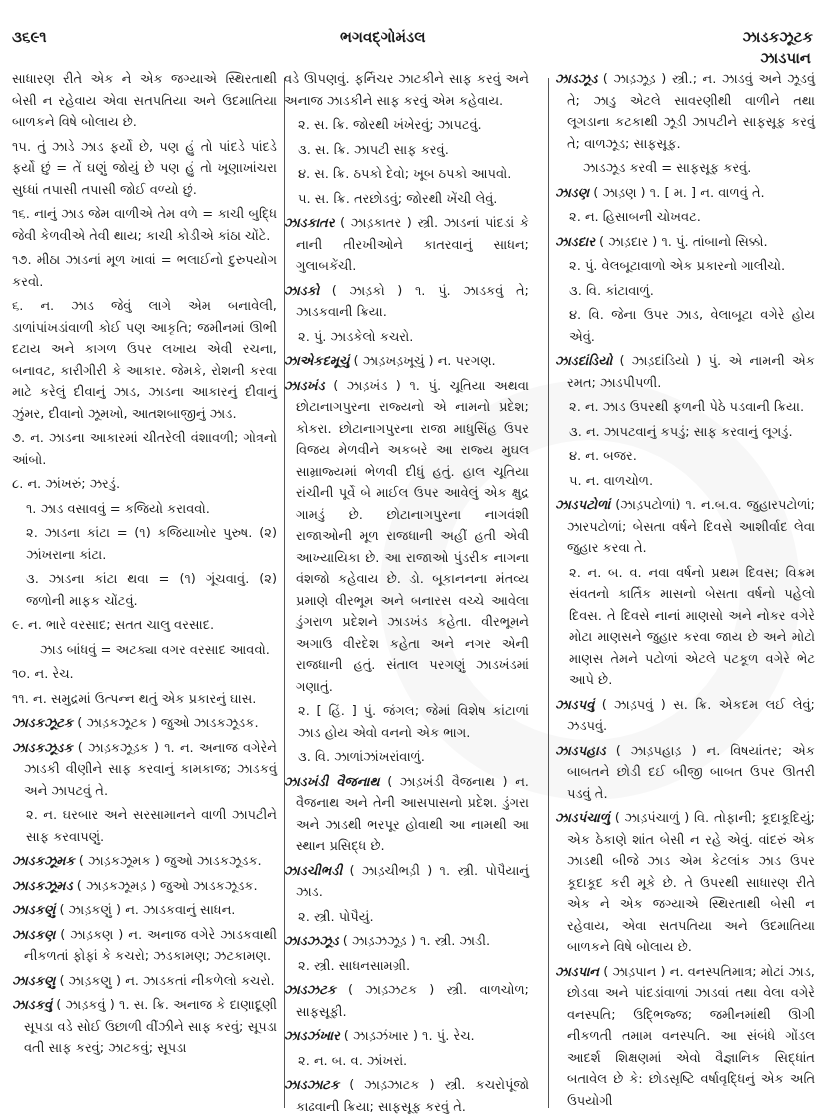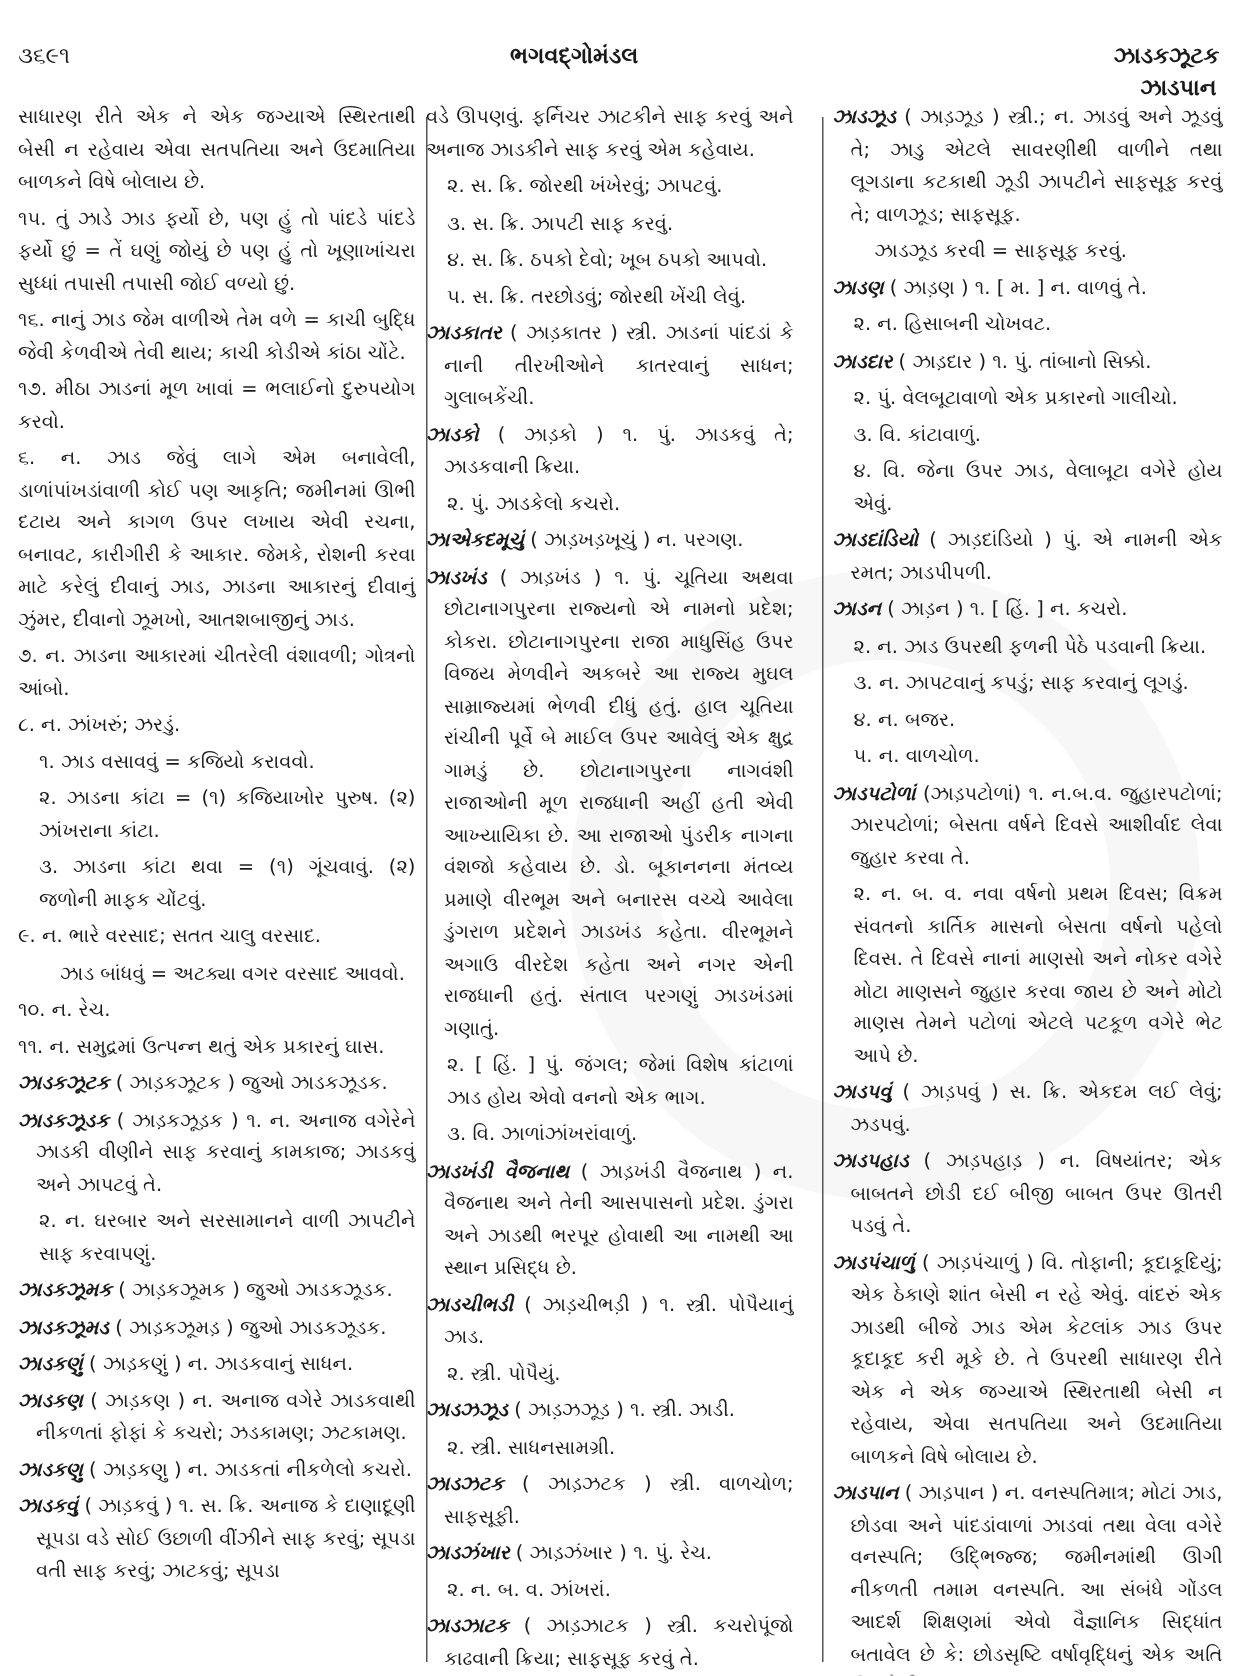--- a/index.html
+++ b/index.html
@@ -1,19 +1,19 @@
 <!DOCTYPE html>
 <html><head>
 <meta charset="utf-8">
 <style>
   html, body { margin:0; padding:0; background:#fff; }
   body { width:825px; height:1117px; position:relative; overflow:hidden;
          font-family:"DejaVu Sans", sans-serif; color:#1a1a1a; }
   .header { position:absolute; left:0; top:0; width:825px; height:80px; }
-  .page-num { position:absolute; left:12px; top:28px; font-size:15px; font-weight:normal; }
+  .page-num { position:absolute; left:12px; top:28px; font-size:15px; font-weight:bold; }
   .book-title { position:absolute; left:340px; top:28px; font-size:15px; font-weight:bold;text-align:right; }
   .guide-top { position:absolute; right:12px; top:28px; font-size:15px; font-weight:bold; text-align:right; }
   .guide-bottom { position:absolute; right:14px; top:49px; font-size:15px; font-weight:bold; text-align:right; }
   .columns { position:absolute; top:68px; left:0; width:825px; height:1040px; }
   .col { position:absolute; top:0; font-size:13px; line-height:21.5px; }
   .col1 { left:12px; width:265px; }
   .col2 { left:284px; width:245px; }
   .col3 { left:555px; width:260px; }
   .rule { position:absolute; top:10px; width:1px; background:#555; }
   .rule1 { left:284px; height:1030px; }
@@ -93,21 +93,20 @@
   <div class="col col3">
       <div class="entry hang"><span class="hw">ઝાડઝૂડ</span> <span>( ઝાડ઼ઝૂડ઼ ) સ્ત્રી.; ન. ઝાડવું અને ઝૂડવું તે; ઝાડુ એટલે સાવરણીથી વાળીને તથા લૂગડાના કટકાથી ઝૂડી ઝાપટીને સાફસૂફ કરવું તે; વાળઝૂડ; સાફસૂફ.</span></div>
       <div class="entry sub2"><span>ઝાડઝૂડ કરવી = સાફસૂફ કરવું.</span></div>
       <div class="entry hang"><span class="hw">ઝાડણ</span> <span>( ઝાડ઼ણ ) ૧. [ મ. ] ન. વાળવું તે.</span></div>
       <div class="entry sub"><span>૨. ન. હિસાબની ચોખવટ.</span></div>
       <div class="entry hang"><span class="hw">ઝાડદાર</span> <span>( ઝાડ઼દાર ) ૧. પું. તાંબાનો સિક્કો.</span></div>
       <div class="entry sub"><span>૨. પું. વેલબૂટાવાળો એક પ્રકારનો ગાલીચો.</span></div>
       <div class="entry sub"><span>૩. વિ. કાંટાવાળું.</span></div>
       <div class="entry sub"><span>૪. વિ. જેના ઉપર ઝાડ, વેલાબૂટા વગેરે હોય એવું.</span></div>
       <div class="entry hang"><span class="hw">ઝાડદાંડિયો</span> <span>( ઝાડ઼દાંડિયો ) પું. એ નામની એક રમત; ઝાડપીપળી.</span></div>
-      <div class="entry hang"><span class="hw">ઝાડન</span> <span>( ઝાડ઼ન ) ૧. [ હિં. ] ન. કચરો.</span></div>
       <div class="entry sub"><span>૨. ન. ઝાડ ઉપરથી ફળની પેઠે પડવાની ક્રિયા.</span></div>
       <div class="entry sub"><span>૩. ન. ઝાપટવાનું કપડું; સાફ કરવાનું લૂગડું.</span></div>
       <div class="entry sub"><span>૪. ન. બજર.</span></div>
       <div class="entry sub"><span>૫. ન. વાળચોળ.</span></div>
       <div class="entry hang"><span class="hw">ઝાડપટોળાં</span> <span>(ઝાડ઼પટોળાં) ૧. ન.બ.વ. જુહારપટોળાં; ઝારપટોળાં; બેસતા વર્ષને દિવસે આશીર્વાદ લેવા જુહાર કરવા તે.</span></div>
       <div class="entry sub"><span>૨. ન. બ. વ. નવા વર્ષનો પ્રથમ દિવસ; વિક્રમ સંવતનો કાર્તિક માસનો બેસતા વર્ષનો પહેલો દિવસ. તે દિવસે નાનાં માણસો અને નોકર વગેરે મોટા માણસને જુહાર કરવા જાય છે અને મોટો માણસ તેમને પટોળાં એટલે પટકૂળ વગેરે ભેટ આપે છે.</span></div>
       <div class="entry hang"><span class="hw">ઝાડપવું</span> <span>( ઝાડ઼પવું ) સ. ક્રિ. એકદમ લઈ લેવું; ઝડપવું.</span></div>
       <div class="entry hang"><span class="hw">ઝાડપહાડ</span> <span>( ઝાડ઼પહાડ઼ ) ન. વિષયાંતર; એક બાબતને છોડી દઈ બીજી બાબત ઉપર ઊતરી પડવું તે.</span></div>
       <div class="entry hang"><span class="hw">ઝાડપંચાળું</span> <span>( ઝાડ઼પંચાળું ) વિ. તોફાની; કૂદાકૂદિયું; એક ઠેકાણે શાંત બેસી ન રહે એવું. વાંદરું એક ઝાડથી બીજે ઝાડ એમ કેટલાંક ઝાડ ઉપર કૂદાકૂદ કરી મૂકે છે. તે ઉપરથી સાધારણ રીતે એક ને એક જગ્યાએ સ્થિરતાથી બેસી ન રહેવાય, એવા સતપતિયા અને ઉદમાતિયા બાળકને વિષે બોલાય છે.</span></div>
       <div class="entry hang"><span class="hw">ઝાડપાન</span> <span>( ઝાડ઼પાન ) ન. વનસ્પતિમાત્ર; મોટાં ઝાડ, છોડવા અને પાંદડાંવાળાં ઝાડવાં તથા વેલા વગેરે વનસ્પતિ; ઉદ્ભિજ્જ; જમીનમાંથી ઊગી નીકળતી તમામ વનસ્પતિ. આ સંબંધે ગોંડલ આદર્શ શિક્ષણમાં એવો વૈજ્ઞાનિક સિદ્ધાંત બતાવેલ છે કે: છોડસૃષ્ટિ વર્ષાવૃદ્ધિનું એક અતિ ઉપયોગી</span></div>

